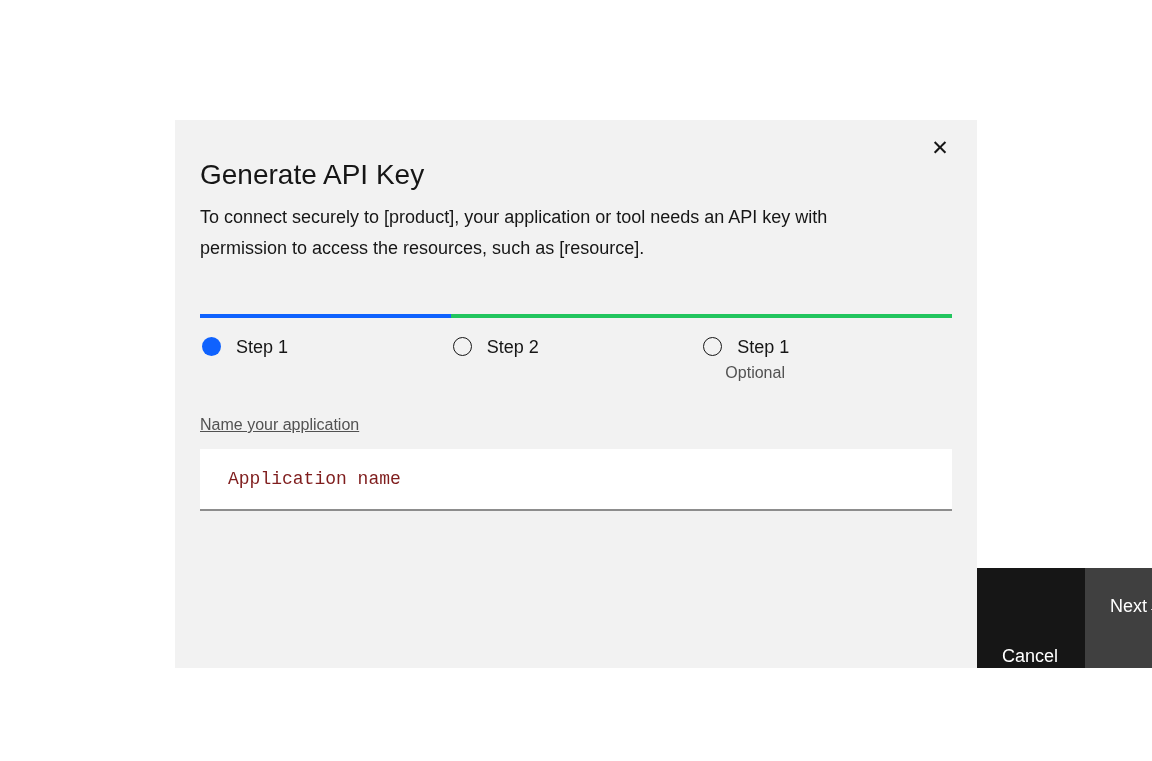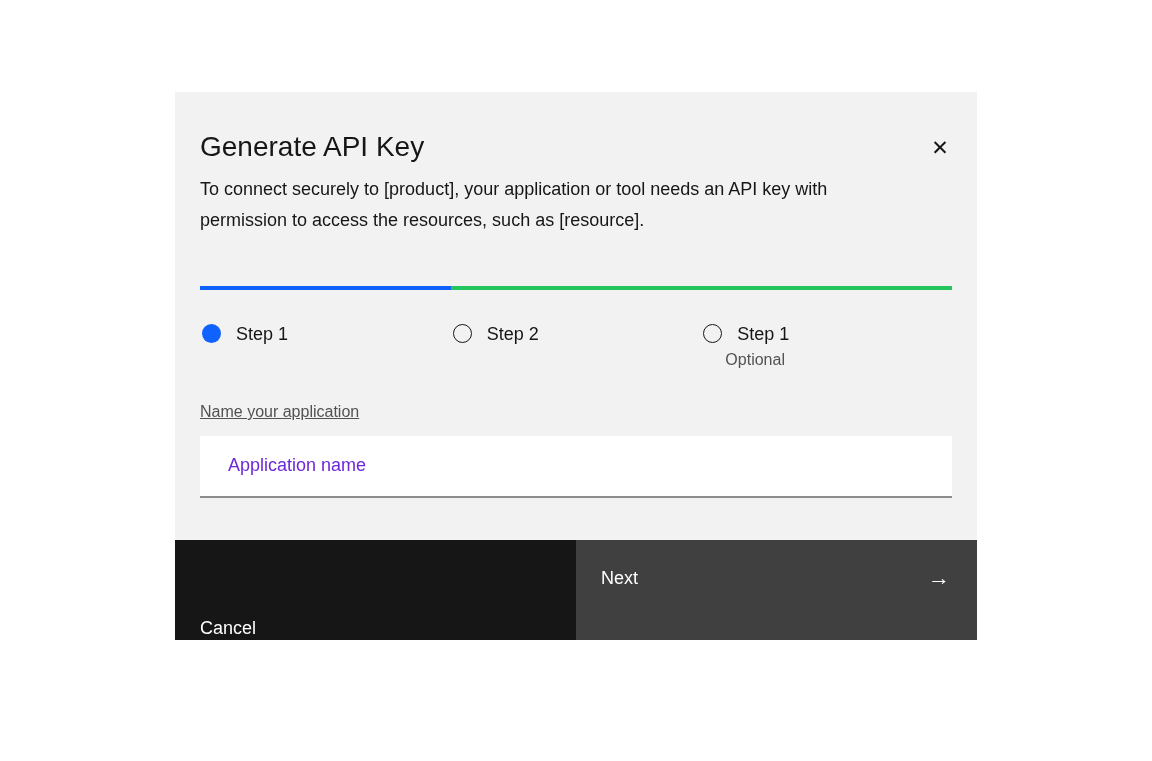--- a/index.html
+++ b/index.html
@@ -6,26 +6,26 @@
   html, body { width: 1152px; height: 761px; }
   body {
     font-family: "Liberation Sans", "DejaVu Sans", sans-serif;
     background: #ffffff;
     position: relative;
     overflow: hidden;
   }
   .modal {
     position: absolute;
     left: 175px;
-    top: 92px;
+    top: 120px;
     width: 802px;
     height: 548px;
     background: #f2f2f2;
     display: flex;
-    flex-direction: column;
+    flex-direction: row;
   }
   .modal-body {
     position: relative;
     height: 447px;
     padding: 0 25px;
   }
   .close-btn {
     position: absolute;
     top: 127px;
     right: 192px;
@@ -60,21 +60,21 @@
     color: #161616;
     max-width: 715px;
   }
   .progress {
     margin-top: 50px;
     display: flex;
   }
   .step {
     flex: 1 1 0;
     border-top: 4px solid #22c55e;
-    padding-top: 32px;
+    padding-top: 17px;
     cursor: pointer;
   }
   .step.current { border-top-color: #0f62fe; }
   .step-row {
     display: flex;
     align-items: flex-start;
   }
   .dot {
     width: 19px;
     height: 19px;
@@ -115,23 +115,23 @@
   }
   .text-input {
     display: block;
     margin-top: 13px;
     width: 752px;
     height: 62px;
     background: #ffffff;
     border: none;
     border-bottom: 2px solid #8d8d8d;
     padding: 0 16px 1px 28px;
-    font-family: Liberation Sans, sans-serif;
-    font-size: 18px;
-    color: #6d28d9;
+    font-family: Liberation Mono, monospace;
+    font-size: 18px;
+    color: #7f1d1d;
     outline: none;
   }
   .modal-footer {
     height: 100px;
     display: flex;
     margin-top: auto;
   }
   .btn {
     flex: 1 1 0;
     border: none;

